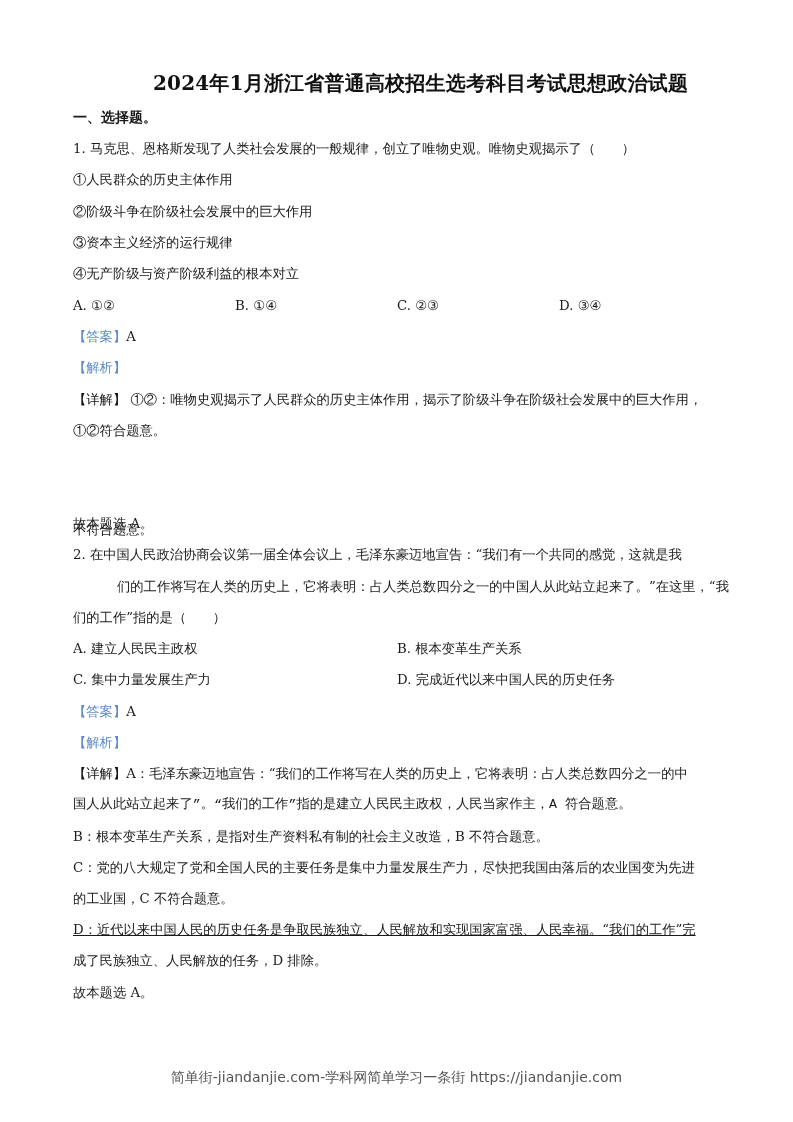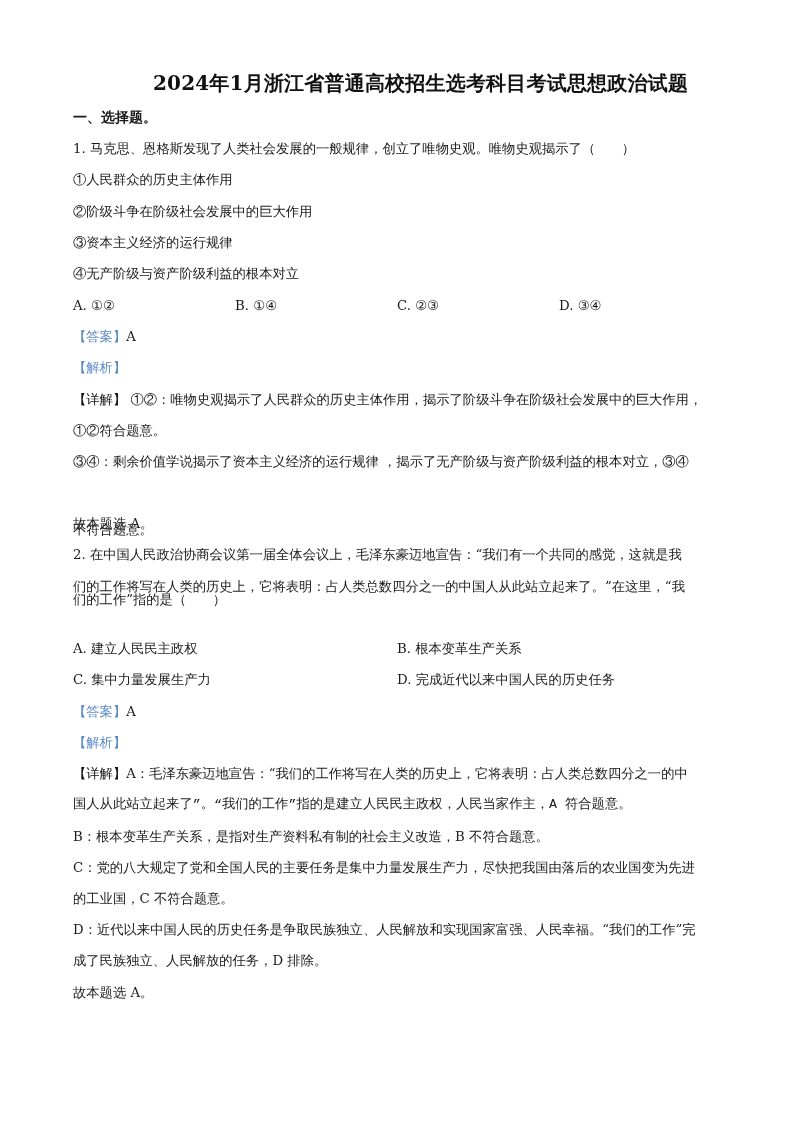--- a/index.html
+++ b/index.html
@@ -92,43 +92,43 @@
   <div class="line" style="top:328px;">
     <span class="tag">【答案】</span><span>A</span>
   </div>
   <div class="line" style="top:359px;">
     <span class="tag">【解析】</span>
   </div>
   <div class="line" style="top:391px;">
     <span class="tag-dark">【详解】</span><span> ①②：唯物史观揭示了人民群众的历史主体作用，揭示了阶级斗争在阶级社会发展中的巨大作用，</span>
   </div>
   <div class="line" style="top:422px;">①②符合题意。</div>
-  <div class="line" style="top:453px;">③④：剩余价值学说揭示了资本主义经济的运行规律 ，揭示了无产阶级与资产阶级利益的根本对立，③④</div>
   <div class="line" style="top:484px;margin-top:37px;">不符合题意。</div>
   <div class="line" style="top:515px;">故本题选 A。</div>
 
   <div class="line" style="top:546px;">2. 在中国人民政治协商会议第一届全体会议上，毛泽东豪迈地宣告：“我们有一个共同的感觉，这就是我</div>
-  <div class="line" style="top:578px;">们的工作将写在人类的历史上，它将表明：占人类总数四分之一的中国人从此站立起来了。”在这里，“我</div>
-  <div class="line" style="top:591px;">们的工作”指的是（　　）</div>
+  <div class="line" style="top:578px;margin-left:44px;">们的工作将写在人类的历史上，它将表明：占人类总数四分之一的中国人从此站立起来了。”在这里，“我</div>
+  <div class="line" style="top:609px;">们的工作”指的是（　　）</div>
 
   <div class="opt" style="top:640px; left:73px;">A. 建立人民民主政权</div>
   <div class="opt" style="top:640px; left:397px;">B. 根本变革生产关系</div>
   <div class="opt" style="top:671px; left:73px;">C. 集中力量发展生产力</div>
   <div class="opt" style="top:671px; left:397px;">D. 完成近代以来中国人民的历史任务</div>
 
   <div class="line" style="top:703px;">
     <span class="tag">【答案】</span><span>A</span>
   </div>
   <div class="line" style="top:734px;">
     <span class="tag">【解析】</span>
   </div>
   <div class="line" style="top:765px;">
     <span class="tag-dark">【详解】</span><span>A：毛泽东豪迈地宣告：“我们的工作将写在人类的历史上，它将表明：占人类总数四分之一的中</span>
   </div>
   <div class="line" style="top:796px;font-family:Liberation Mono, monospace;">国人从此站立起来了”。“我们的工作”指的是建立人民民主政权，人民当家作主，A 符合题意。</div>
   <div class="line" style="top:828px;">B：根本变革生产关系，是指对生产资料私有制的社会主义改造，B 不符合题意。</div>
   <div class="line" style="top:859px;">C：党的八大规定了党和全国人民的主要任务是集中力量发展生产力，尽快把我国由落后的农业国变为先进</div>
   <div class="line" style="top:890px;">的工业国，C 不符合题意。</div>
-  <div class="line" style="top:921px;">D：近代以来中国人民的历史任务是争取民族独立、人民解放和实现国家富强、人民幸福。“我们的工作”完</div>
+  <div class="line" style="top:921px;text-decoration:underline;">D：近代以来中国人民的历史任务是争取民族独立、人民解放和实现国家富强、人民幸福。“我们的工作”完</div>
   <div class="line" style="top:952px;">成了民族独立、人民解放的任务，D 排除。</div>
   <div class="line" style="top:984px;">故本题选 A。</div>
 
+  <div class="footer">简单街-jiandanjie.com-学科网简单学习一条街 https://jiandanjie.com</div>
 </div>
 
 </body></html>

